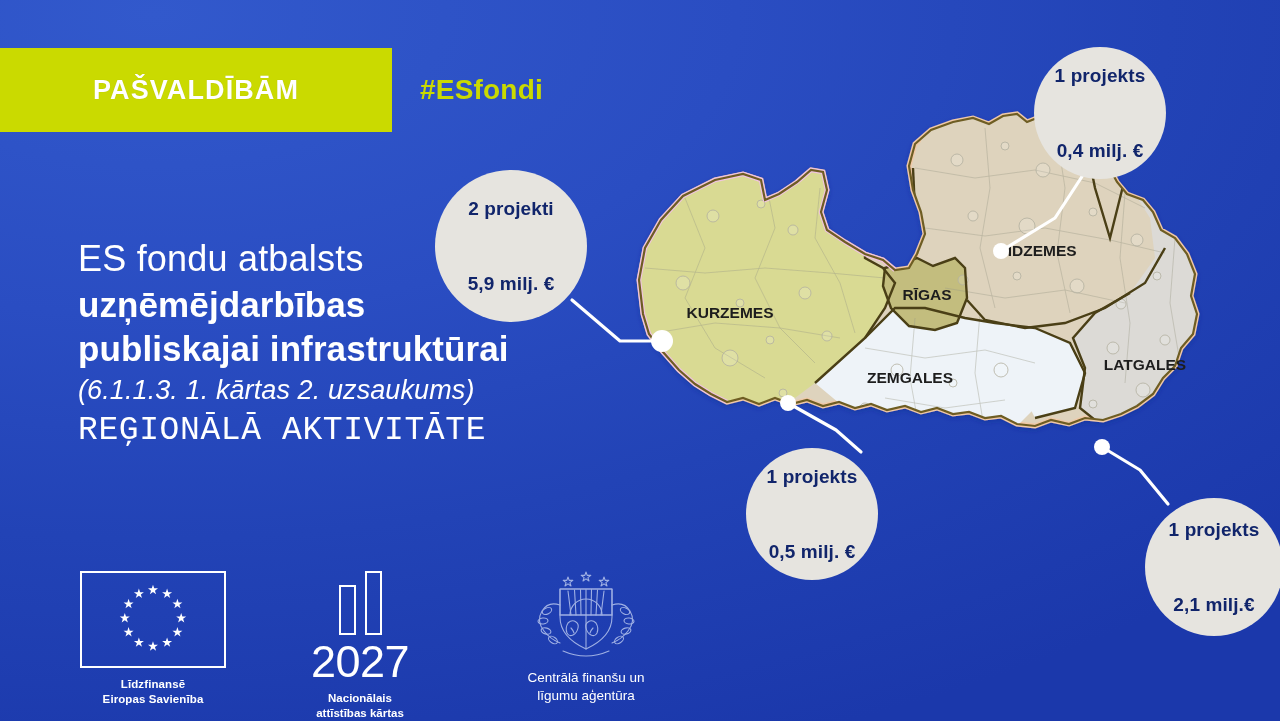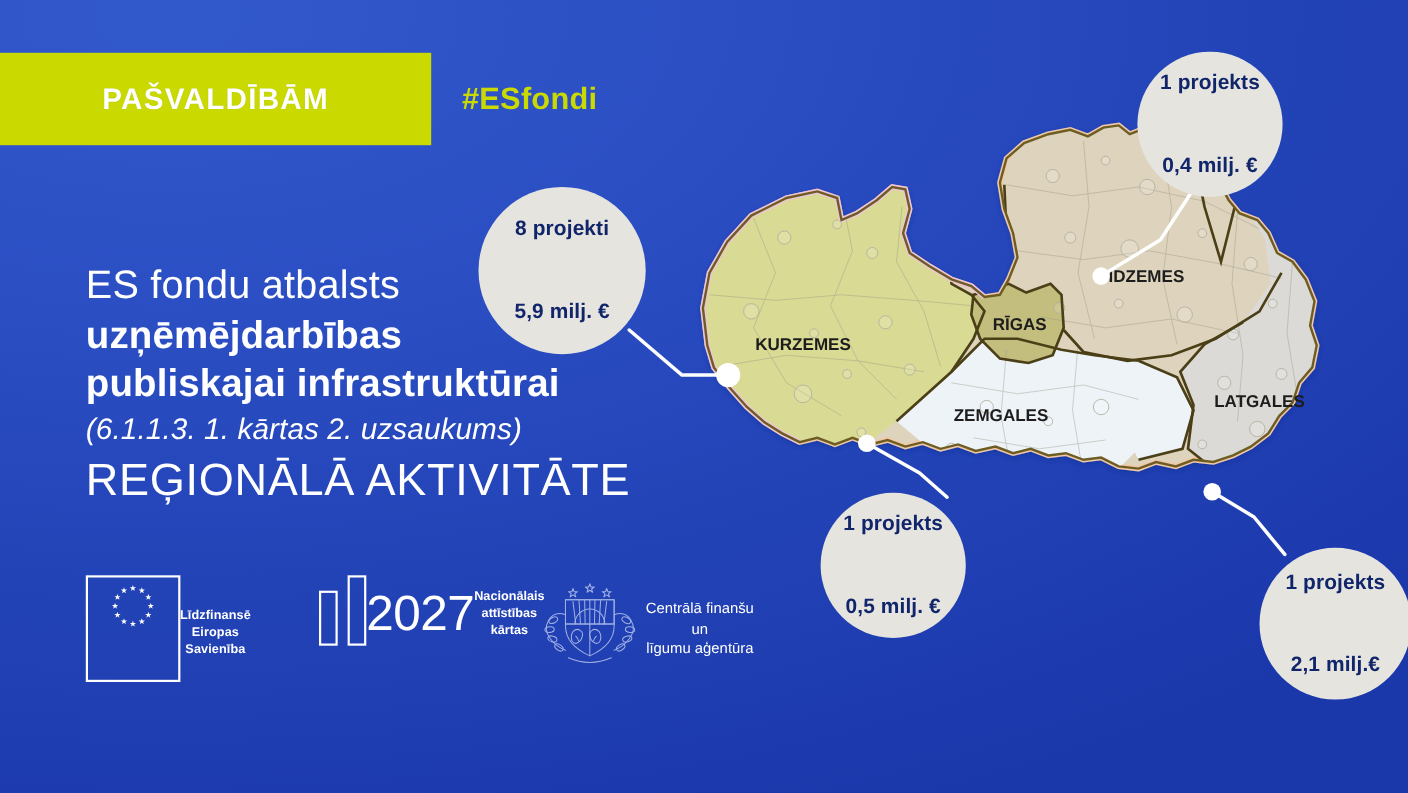--- a/index.html
+++ b/index.html
@@ -30,25 +30,25 @@
     color:#cada00;font-weight:bold;font-size:28px;letter-spacing:.2px;
     margin-left:28px;
   }
 
   
   #headline{position:absolute;left:78px;top:236px;width:560px;color:#fff;}
   .h-line{display:block;white-space:nowrap;}
   .h-light{font-size:36px;font-weight:400;letter-spacing:.2px;line-height:1.30;}
   .h-bold{font-size:35px;font-weight:bold;letter-spacing:.1px;line-height:1.26;}
   .h-ital{font-size:27px;font-style:italic;font-weight:400;line-height:1.45;letter-spacing:.1px;}
-  .h-caps{font-size:41px;font-weight:400;letter-spacing:.6px;line-height:1.28;}
+  .h-caps{font-size:33px;font-weight:400;letter-spacing:.6px;line-height:1.28;font-family:Liberation Mono, monospace;}
 
   
   #logo-strip{position:absolute;left:78px;top:523px;display:flex;align-items:flex-start;gap:0;}
-  .logo-block{display:flex;align-items:center;color:#fff;}
+  .logo-block{display:flex;flex-direction:column;align-items:center;color:#fff;margin-top:48px;}
 
   
   #eu-logo{width:150px;}
   .eu-flag{
     width:146px;height:97px;border:2px solid #ffffff;box-sizing:border-box;
     position:relative;
   }
   .eu-stars{position:absolute;inset:0;}
   .eu-cap{
     margin-top:9px;font-size:11.5px;line-height:1.32;text-align:center;font-weight:bold;
@@ -346,21 +346,21 @@
     </g>
     <g fill="#ffffff">
       <circle cx="662" cy="341" r="11"></circle>
       <circle cx="1001" cy="251" r="8"></circle>
       <circle cx="788" cy="403" r="8"></circle>
       <circle cx="1102" cy="447" r="8"></circle>
     </g>
   </svg>
 
   <div class="bubble" id="bubble-kurzeme">
-    <span class="b-top">8 projekti</span>
+    <span class="b-top">2 projekti</span>
     <span class="b-bot">5,9 milj. €</span>
   </div>
 
   <div class="bubble" id="bubble-vidzeme">
     <span class="b-top">1 projekts</span>
     <span class="b-bot">0,4 milj. €</span>
   </div>
 
   <div class="bubble" id="bubble-zemgale">
     <span class="b-top">1 projekts</span>

